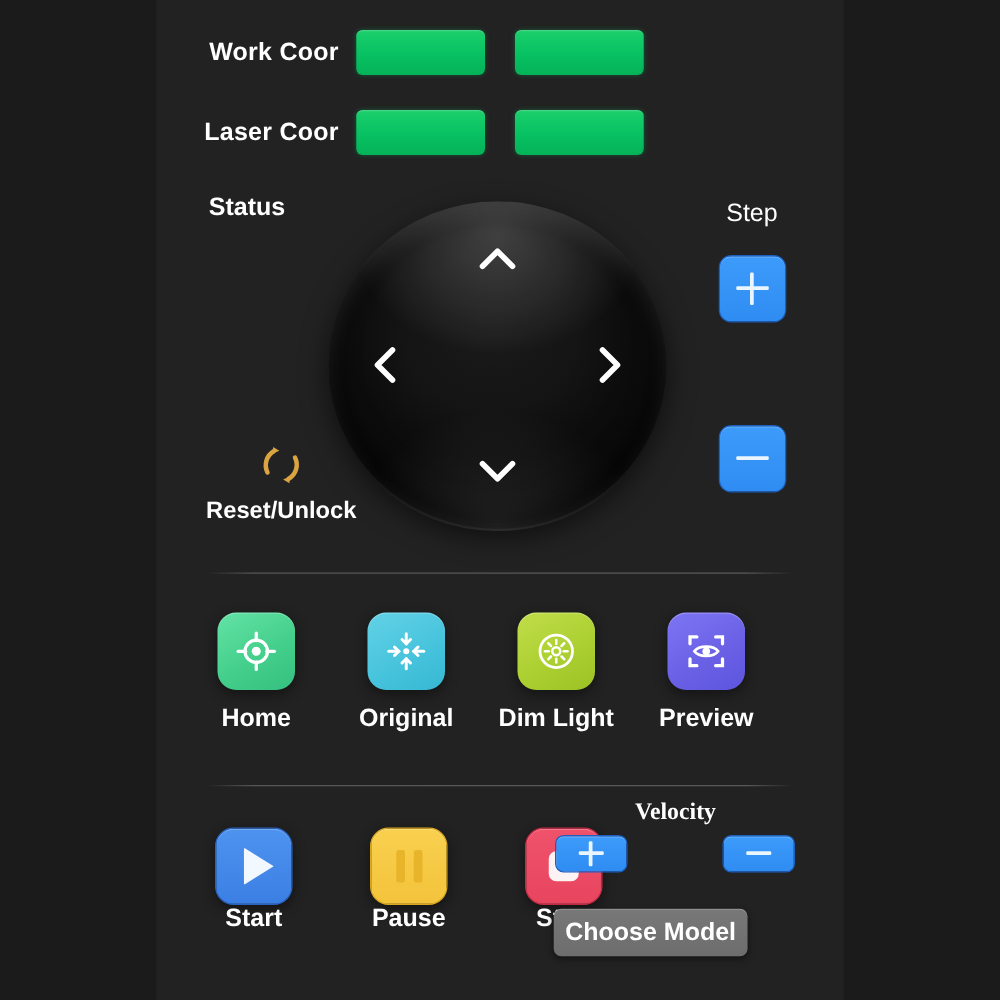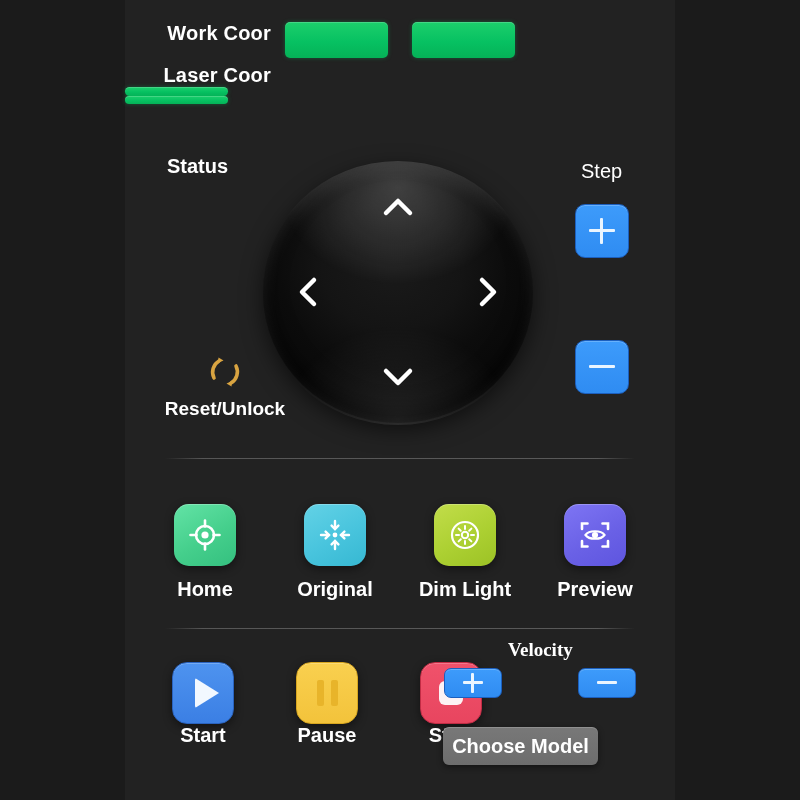--- a/index.html
+++ b/index.html
@@ -41,23 +41,24 @@
     background: #222222;
   }
 
   
   .coord-row {
     position: absolute;
     left: 0;
     width: 550px;
     height: 40px;
     display: flex;
+    align-items: center;
   }
   .coord-row.r1 { top: 22px; }
-  .coord-row.r2 { top: 64px; flex-direction: column; }
+  .coord-row.r2 { top: 86px; }
 
   .coord-label {
     width: 160px;
     text-align: right;
     padding-right: 14px;
     box-sizing: border-box;
     color: #ffffff;
     font-size: 20px;
     font-weight: bold;
     letter-spacing: .2px;
@@ -186,24 +187,23 @@
     height: 1px;
     background: linear-gradient(90deg, rgba(120,120,120,0) 0%, rgba(130,130,130,.55) 8%, rgba(135,135,135,.55) 92%, rgba(120,120,120,0) 100%);
   }
   .div1 { top: 458px; }
   .div2 { top: 628px; }
 
   
   .tiles {
     position: absolute;
     left: 20px;
-    top: 504px;
+    top: 490px;
     width: 510px;
     display: flex;
-    justify-content: space-between;
   }
   .tile {
     width: 120px;
     text-align: center;
   }
   .tile-icon {
     width: 62px;
     height: 62px;
     margin: 0 auto;
     border-radius: 15px;

